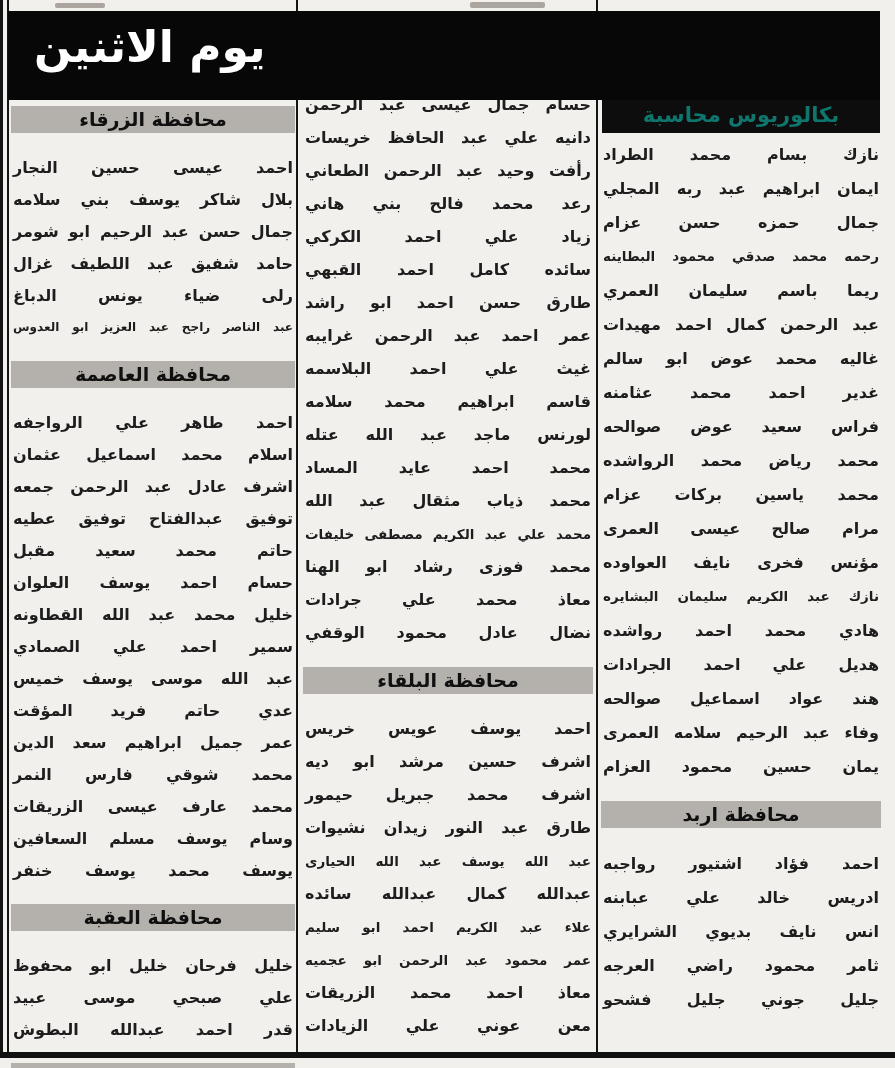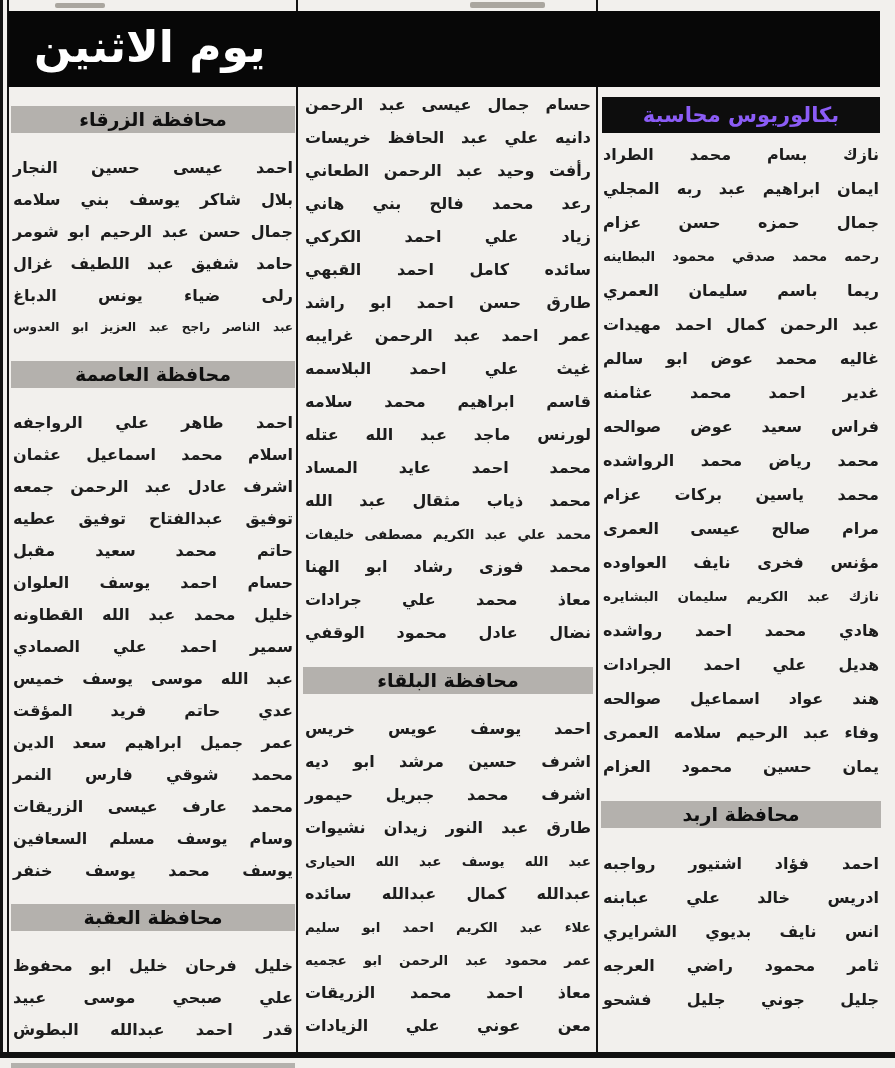--- a/index.html
+++ b/index.html
@@ -10,31 +10,31 @@
   .vline{position:absolute; top:0; height:1052px; background:#141414;}
   .vline.outer-left{left:0; width:3px;}
   .vline.inner-left{left:7; left:7px; width:2px;}
   .vline.div1{left:296px; width:2px;}
   .vline.div2{left:596px; width:2px;}
 
   
   .remnant{position:absolute; background:#aaa69f; border-radius:2px;}
 
   
-  .banner{position:absolute; left:8px; top:11px; width:872px; height:76px; background:#070707; z-index:3; overflow:hidden;}
+  .banner{position:absolute; left:8px; top:11px; width:872px; height:89px; background:#070707; z-index:3; overflow:hidden;}
   .banner-text{position:absolute; left:26px; top:0; height:76px; line-height:72px; color:#ffffff; font-size:44px; font-weight:bold; direction:rtl; white-space:nowrap;}
 
   
   .col{position:absolute; top:88px; direction:rtl;}
   .col-left{left:10px; width:286px;}
   .col-middle{left:302px; width:292px;}
   .col-right{left:600px; width:282px;}
 
   .header-gray{height:27px; line-height:27px; margin:18px 1px; background:#b4b1ad; color:#101010; text-align:center; font-weight:bold; font-size:19px; direction:rtl;}
-  .header-black{height:36px; line-height:36px; margin:9px 2px 4px; background:#0d0d0d; color:#8b5cf6; text-align:center; font-weight:bold; font-size:21px; direction:rtl;}
+  .header-black{height:36px; line-height:36px; margin:9px 2px 4px; background:#0d0d0d; color:#0f766e; text-align:center; font-weight:bold; font-size:21px; direction:rtl;}
 
   .name-row{display:flex; justify-content:space-between; align-items:center; direction:rtl; font-weight:bold; font-size:16px; color:#1d1d1d; padding:0 3px; white-space:nowrap;}
   .col-left  .name-row{height:32px;}
   .col-middle .name-row{height:33px;}
   .col-right .name-row{height:34px;}
   .name-row.cond{font-size:13.5px;}
   .name-row.xcond{font-size:12px;}
   .name-row .w{display:inline-block;}
 
   

